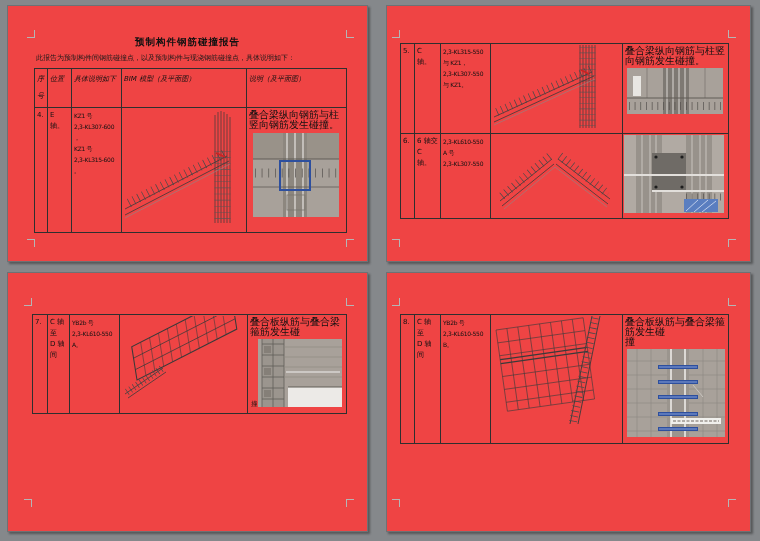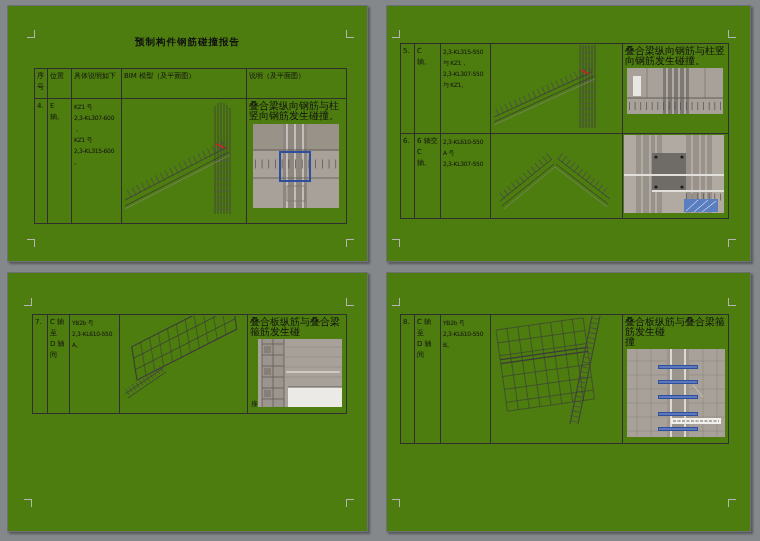--- a/index.html
+++ b/index.html
@@ -1,49 +1,50 @@
 <!DOCTYPE html>
 <html><head>
 <meta charset="utf-8">
 <style>
   html,body{margin:0;padding:0;width:760px;height:541px;overflow:hidden;}
   body{background:#85888b;font-family:"DejaVu Sans",sans-serif;position:relative;}
-  .page{position:absolute;background:#4d7c0f;border:1px solid #6e7174;box-shadow:2px 2px 2px rgba(30,30,30,.45);box-sizing:border-box;}
+  .page{position:absolute;background:#ef4444;border:1px solid #6e7174;box-shadow:2px 2px 2px rgba(30,30,30,.45);box-sizing:border-box;}
   #p1{left:7px;top:5px;width:361px;height:257px;}
   #p2{left:386px;top:5px;width:365px;height:257px;}
   #p3{left:7px;top:272px;width:361px;height:260px;}
   #p4{left:386px;top:272px;width:365px;height:260px;}
   .cm{position:absolute;width:8px;height:8px;box-sizing:border-box;}
   .cm.tl{border-right:1px solid #b5b5b5;border-bottom:1px solid #b5b5b5;}
   .cm.tr{border-left:1px solid #b5b5b5;border-bottom:1px solid #b5b5b5;}
   .cm.bl{border-right:1px solid #b5b5b5;border-top:1px solid #b5b5b5;}
   .cm.br{border-left:1px solid #b5b5b5;border-top:1px solid #b5b5b5;}
   .title{position:absolute;top:30px;left:0;right:0;text-align:center;font-size:9.5px;font-weight:bold;color:#111;letter-spacing:1px;}
   .intro{position:absolute;top:47px;left:28px;right:20px;font-size:7px;color:#1a1a1a;}
   table.rpt{position:absolute;border-collapse:collapse;table-layout:fixed;}
   table.rpt td,table.rpt th{border:1px solid #2f2f2f;vertical-align:top;padding:2px 2px;font-weight:normal;text-align:left;overflow:hidden;box-sizing:border-box;}
   .c-cjk{font-size:7px;line-height:11px;color:#111;white-space:pre-line;}
   .c-code{font-size:6px;line-height:11px;letter-spacing:-0.3px;color:#111;white-space:pre;}
   .c-desc{font-size:10px;line-height:10px;color:#111;white-space:pre-line;}
-  .hdr{font-size:7px;line-height:11px;color:#111;white-space:pre-line;}
+  .hdr{font-size:7px;line-height:17px;color:#111;white-space:pre-line;font-style:italic;}
   .bimcell{padding:1px !important;}
   .desc-rel{position:relative;height:100%;}
   .wrapchar{position:absolute;left:1px;bottom:2px;font-size:6.5px;color:#111;}
   figure{margin:0;}
 </style>
 </head>
 <body>
 
 <div class="page" id="p1">
   <div class="cm tl" style="left:19px;top:24px"></div>
   <div class="cm tr" style="left:338px;top:24px"></div>
   <div class="cm bl" style="left:19px;top:233px"></div>
   <div class="cm br" style="left:338px;top:233px"></div>
 
   <div class="title">预制构件钢筋碰撞报告</div>
+  <div class="intro">此报告为预制构件间钢筋碰撞点，以及预制构件与现浇钢筋碰撞点，具体说明如下：</div>
 
   <table class="rpt" style="left:26px;top:62px;width:312px">
     <colgroup>
         <col style="width:13px">
         <col style="width:24px">
         <col style="width:50px">
         <col style="width:125px">
         <col style="width:100px">
       </colgroup>
     <tbody>

